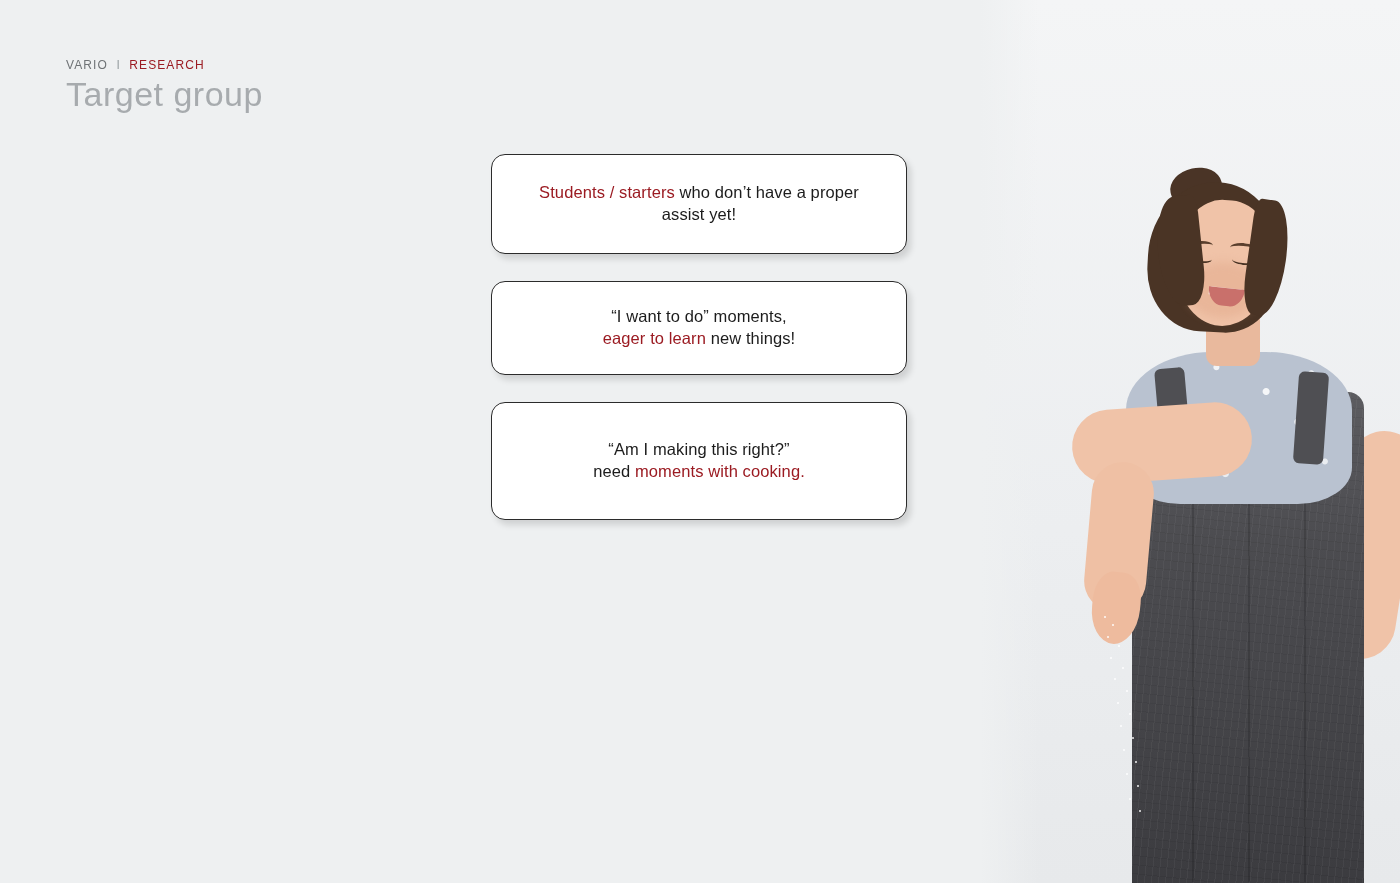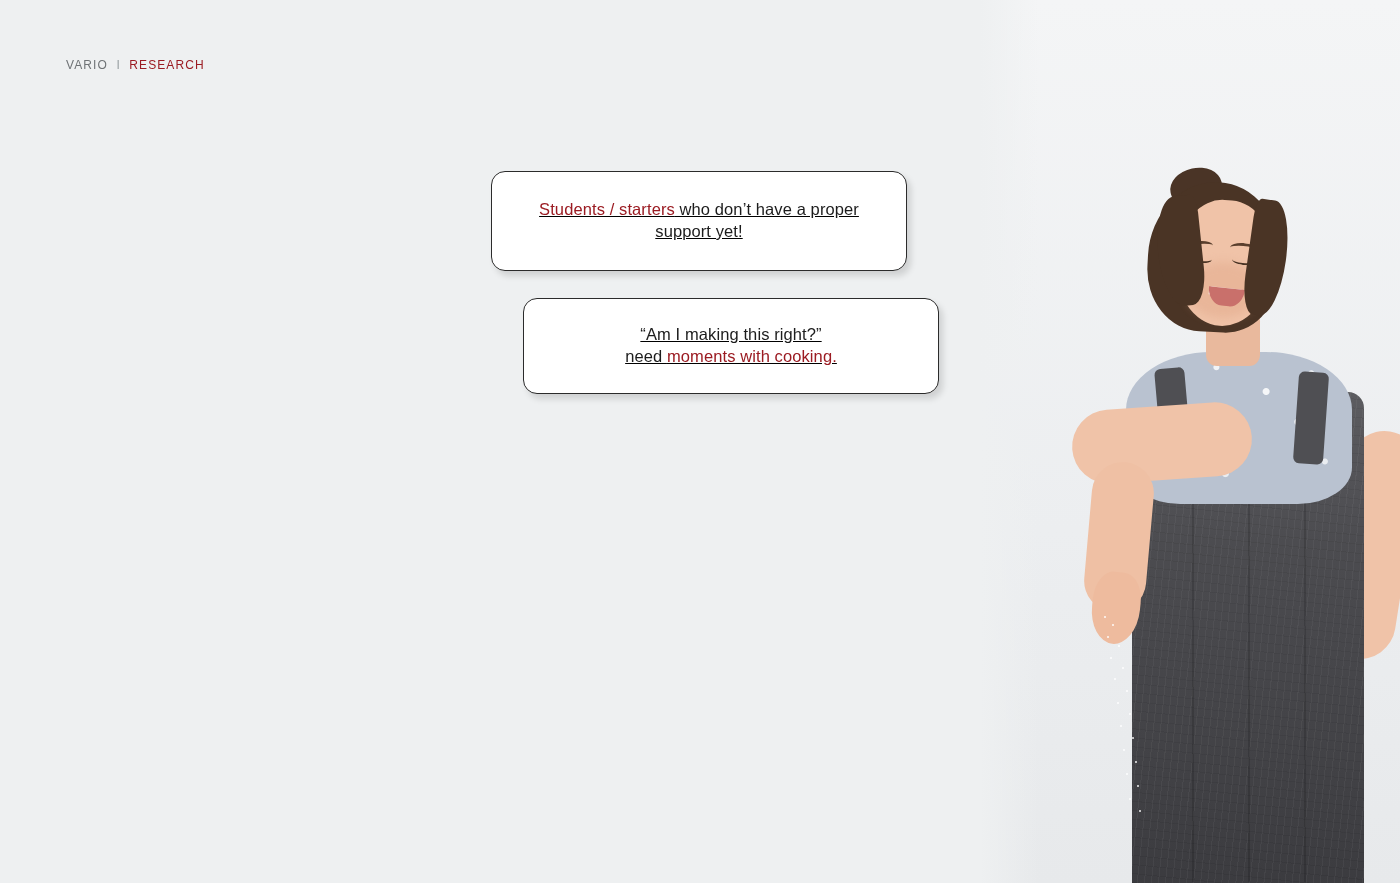--- a/index.html
+++ b/index.html
@@ -40,43 +40,42 @@
     font-weight: 400;
     color: #a7abae;
     letter-spacing: 0.5px;
     line-height: 1.1;
   }
 
   
   .cards {
     position: absolute;
     left: 491px;
-    top: 171px;
+    top: 154px;
     width: 418px;
-    text-decoration: underline;
   }
   .card {
     position: relative;
     width: 416px;
     box-sizing: border-box;
     background: #ffffff;
     border: 1px solid #2b2b2b;
     border-radius: 14px;
     box-shadow: 4px 5px 6px rgba(0,0,0,0.13);
     display: flex;
     align-items: center;
     justify-content: center;
     text-align: center;
     padding: 12px 26px;
     margin-bottom: 27px;
   }
   .card-h1 { height: 100px; }
   .card-h2 { height: 94px; }
   .card-h3 { height: 94px; }
-  .card-h4 { height: 96px; margin-left: 32px; }
+  .card-h4 { height: 118px; }
   .card-h5 { height: 94px; }
 
   .card-text {
     font-size: 16.5px;
     line-height: 1.32;
     color: #1c1c1c;
     letter-spacing: 0.1px;
   }
   .hl {
     color: #9b1b22;
@@ -339,32 +338,39 @@
 </style>
 </head>
 <body>
 
 <div class="header">
   <div class="eyebrow">
     <span>VARIO</span>
     <span class="sep">I</span>
     <span class="accent">RESEARCH</span>
   </div>
+  <div class="page-title">Target group</div>
 </div>
 
 <div class="cards">
 
   <div class="card card-h1">
     <div class="card-text">
       <span class="hl">Students / starters</span><span> who don’t have a proper</span><br>
-      <span>support yet!</span><span class="hl"></span>
+      <span>assist yet!</span><span class="hl"></span>
     </div>
   </div>
 
 
+  <div class="card card-h3">
+    <div class="card-text">
+      <span class="hl"></span><span>“I want to do” moments,</span><br>
+      <span class="hl">eager to learn</span><span> new things!</span>
+    </div>
+  </div>
 
   <div class="card card-h4">
     <div class="card-text">
       <span class="hl"></span><span>“Am I making this right?”</span><br>
       <span>need </span><span class="hl">moments with cooking.</span>
     </div>
   </div>
 
 
 </div>

